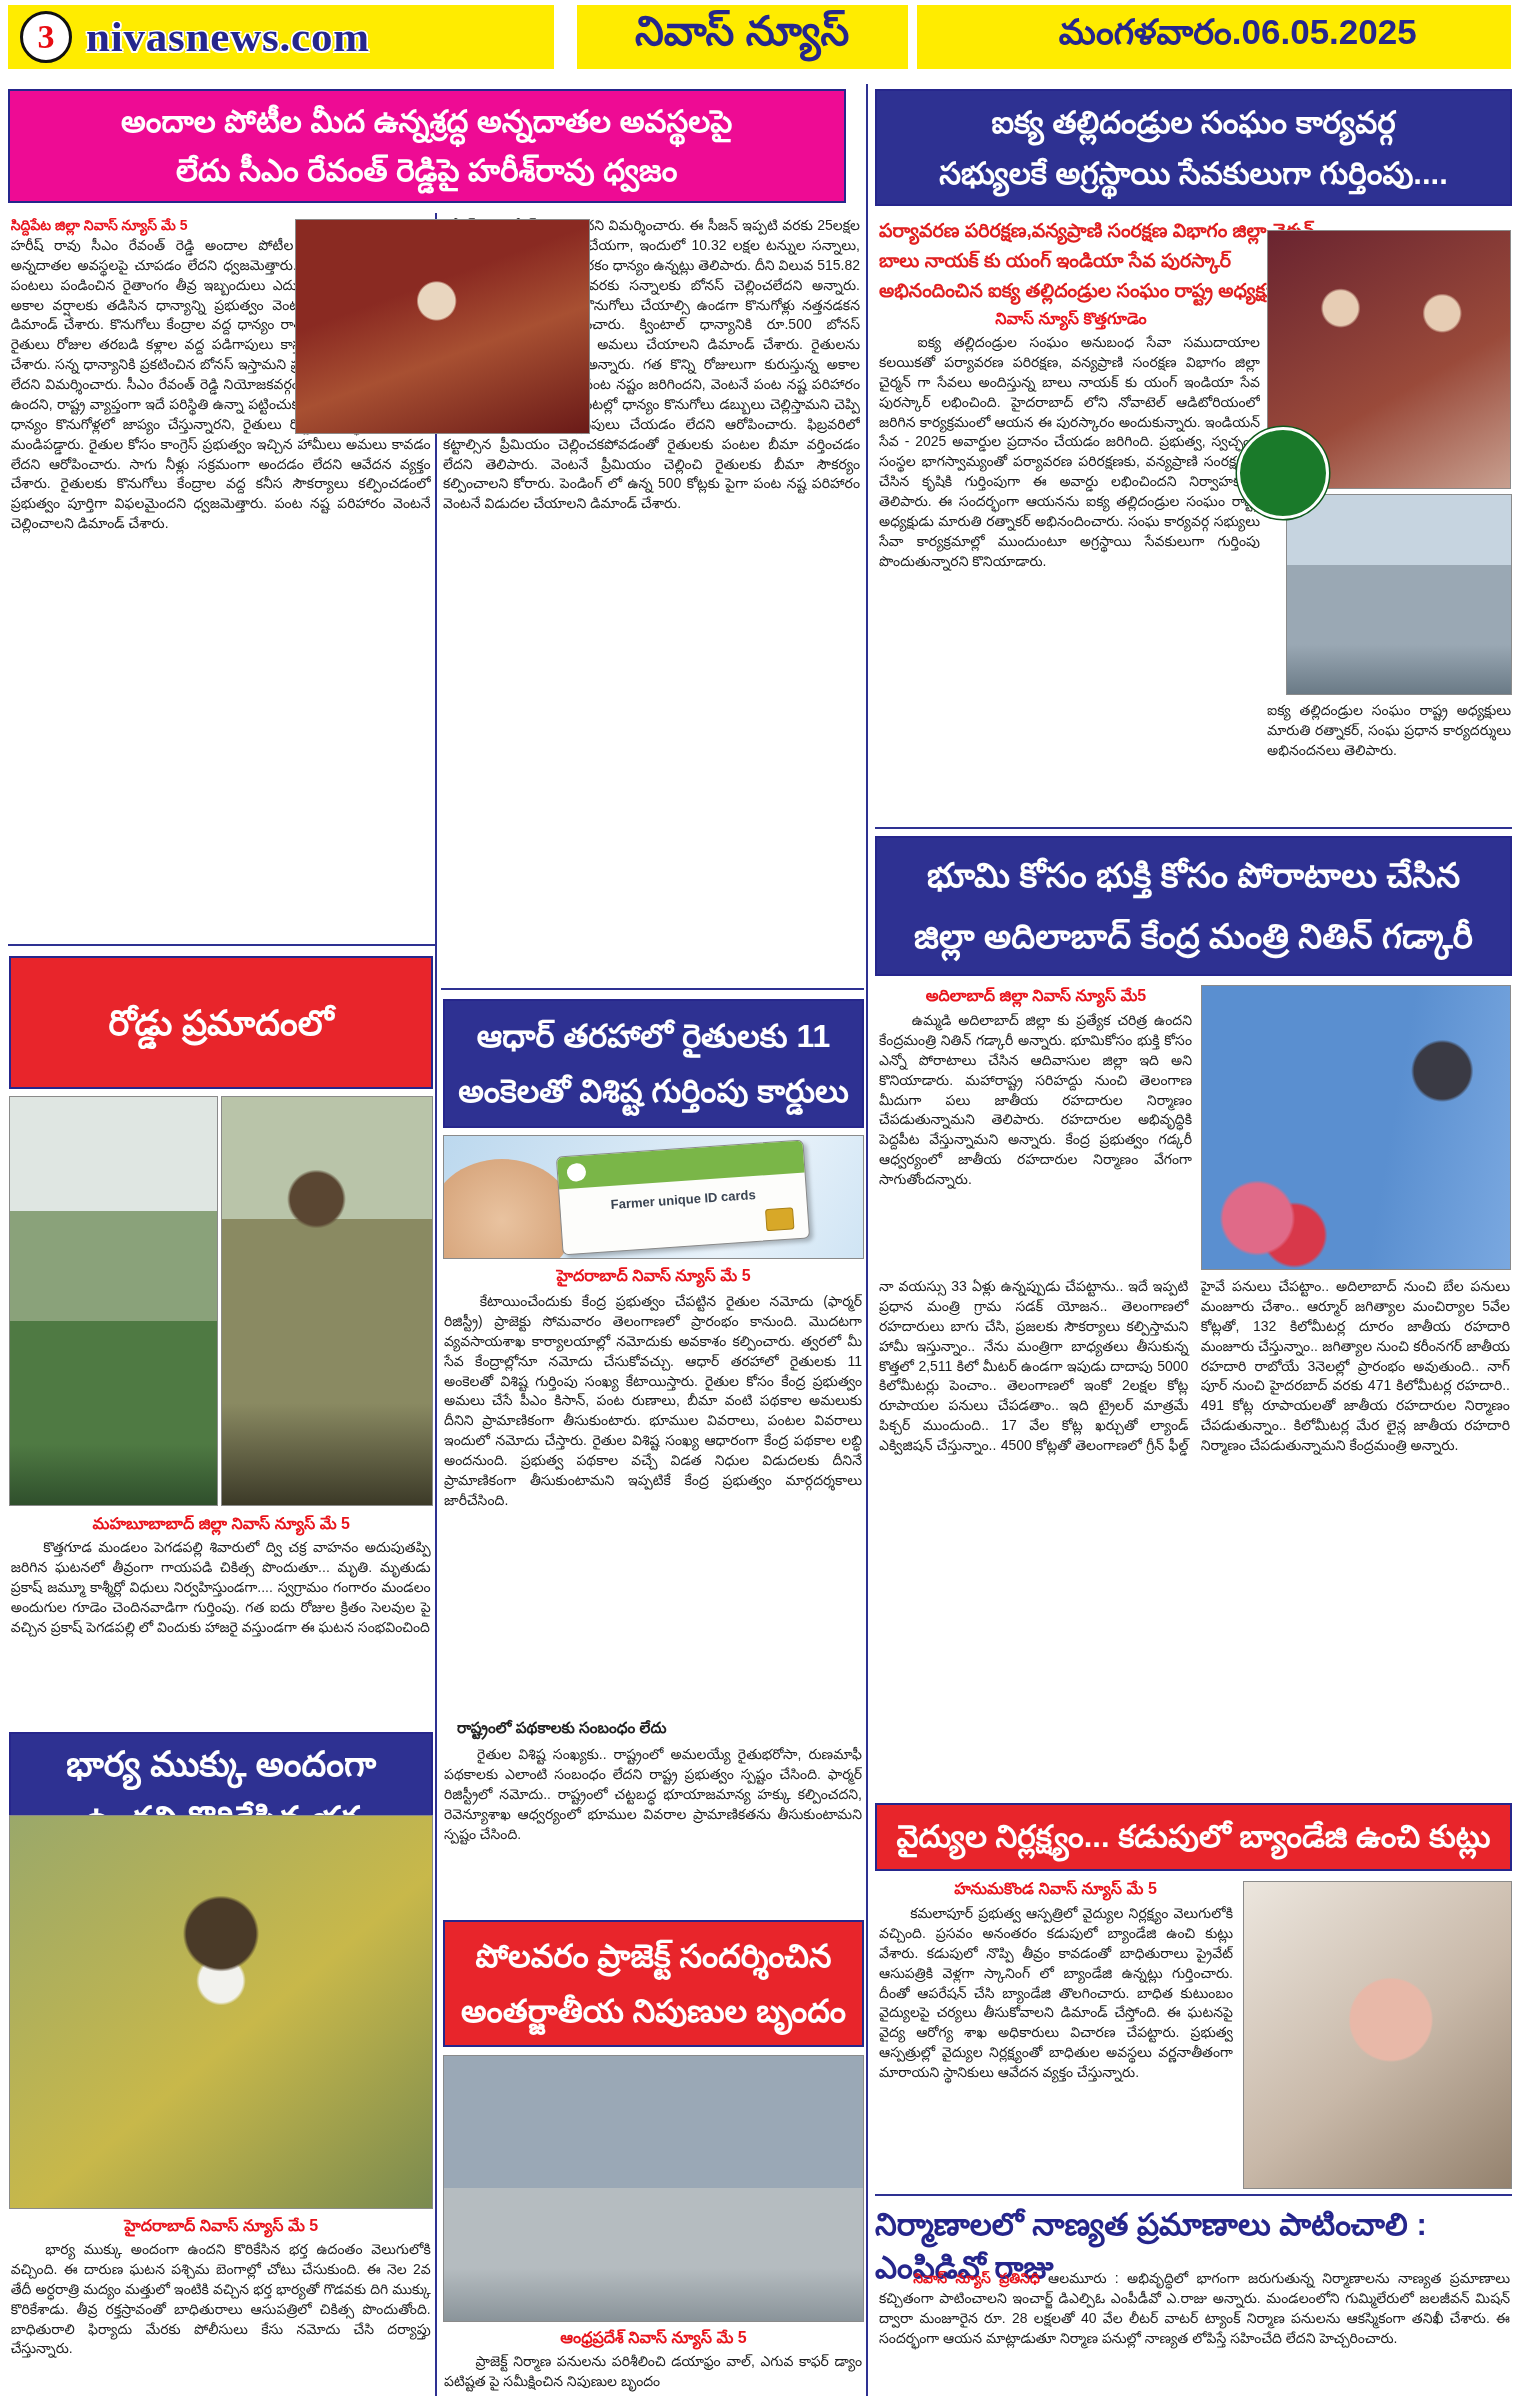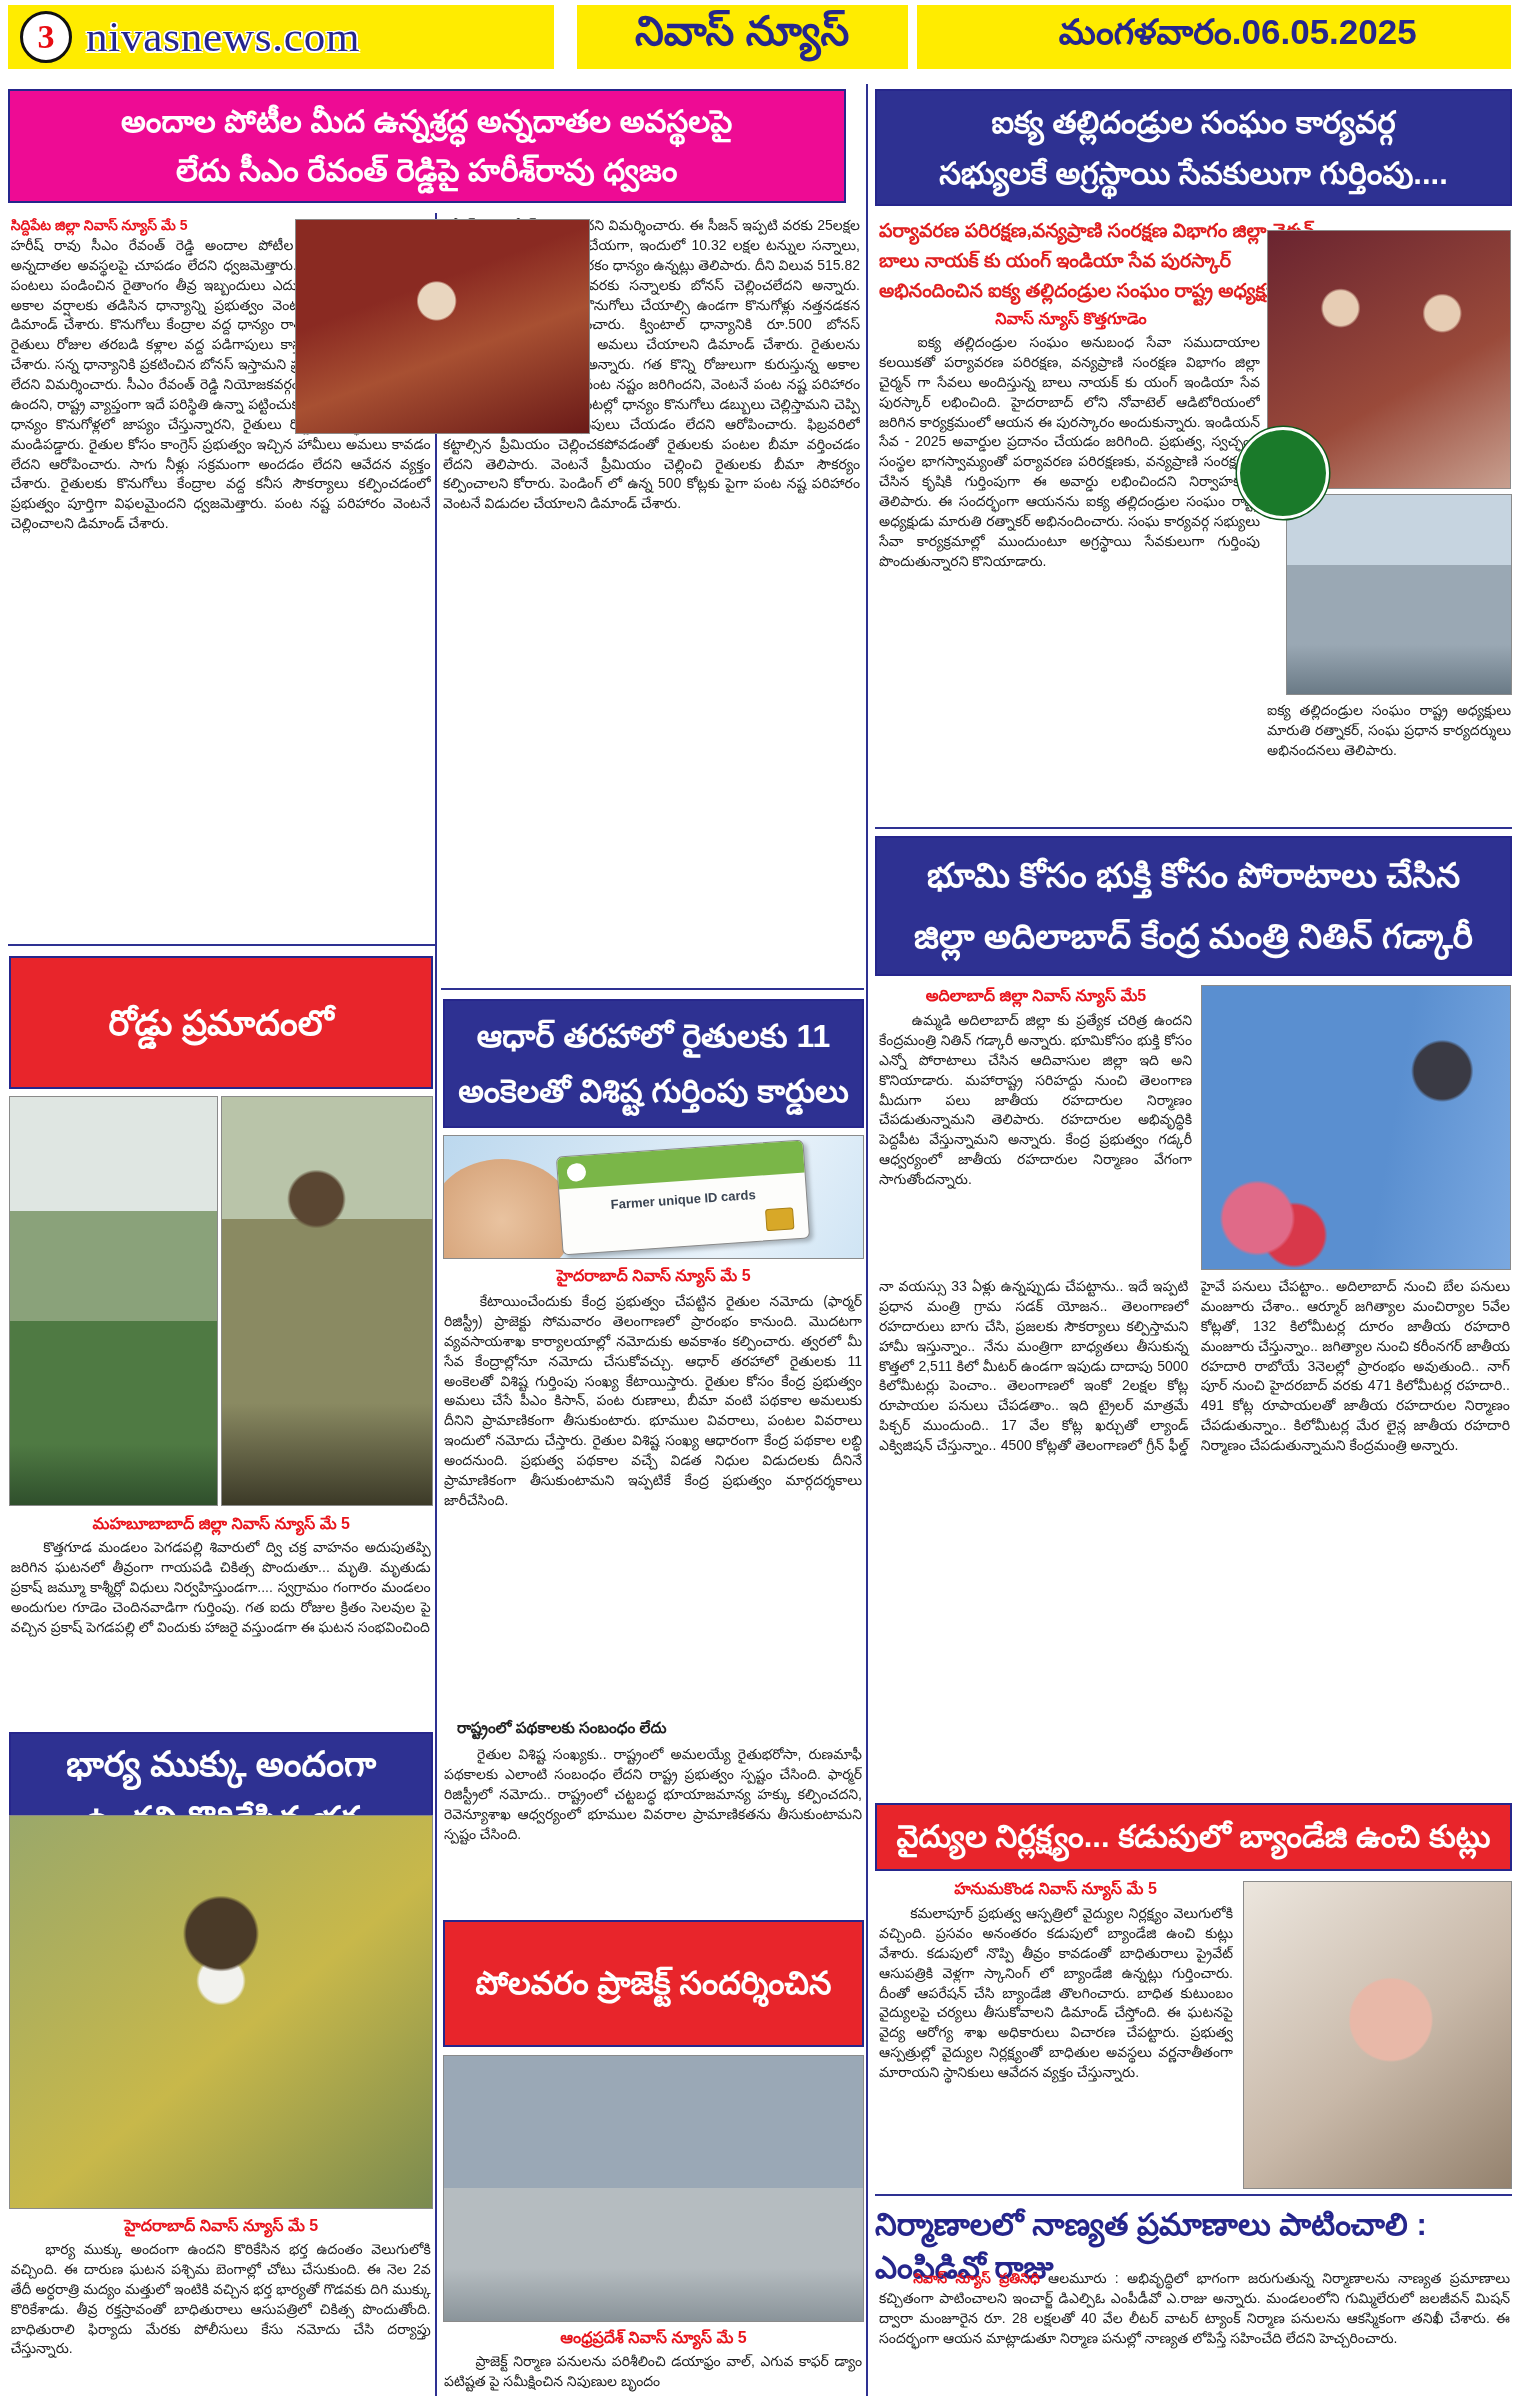--- a/index.html
+++ b/index.html
@@ -5,21 +5,21 @@
   html,body{margin:0;padding:0;background:#ffffff;}
   #page{position:relative;width:1518px;height:2401px;background:#ffffff;overflow:hidden;
         font-family:"Liberation Sans",sans-serif;}
   
   #header{position:absolute;left:7.7px;top:4.6px;width:1503px;height:64px;display:flex;}
   .hd-yellow{background:#ffec00;height:100%;display:flex;align-items:center;}
   .hd-gap{background:#ffffff;height:100%;}
   #page-circle{width:46px;height:46px;border-radius:50%;background:#ffffff;border:3.1px solid #111;
     display:flex;align-items:center;justify-content:center;margin-left:12.3px;
     font-size:34px;font-weight:bold;color:#e80c12;font-family:"Liberation Serif",serif;}
-  #site-logo{font-family:"Liberation Serif",serif;font-weight:normal;font-size:43px;color:#26268c;
+  #site-logo{font-family:"Liberation Serif",serif;font-weight:bold;font-size:43px;color:#26268c;
     margin-left:14px;letter-spacing:0.8px;
     text-shadow:1.5px 0 #fff,-1.5px 0 #fff,0 1.5px #fff,0 -1.5px #fff,1.5px 1.5px #fff,-1.5px -1.5px #fff,1.5px -1.5px #fff,-1.5px 1.5px #fff;}
   #masthead{width:100%;text-align:center;font-weight:bold;font-size:41px;color:#26268c;}
   #issue-date{width:100%;text-align:center;font-weight:bold;font-size:35px;color:#26268c;}
   
   .vrule,.hrule{position:absolute;background:#2e3192;}
   
   .hbox{position:absolute;display:flex;flex-direction:column;align-items:center;justify-content:center;
     color:#ffffff;font-weight:bold;text-align:center;border:2.3px solid #26268c;box-sizing:border-box;}
   .hbox .ln{width:100%;}
@@ -151,20 +151,21 @@
     <span>కేటాయించేందుకు కేంద్ర ప్రభుత్వం చేపట్టిన రైతుల నమోదు (ఫార్మర్ రిజిస్ట్రీ) ప్రాజెక్టు సోమవారం తెలంగాణలో ప్రారంభం కానుంది. మొదటగా వ్యవసాయశాఖ కార్యాలయాల్లో నమోదుకు అవకాశం కల్పించారు. త్వరలో మీ సేవ కేంద్రాల్లోనూ నమోదు చేసుకోవచ్చు. ఆధార్ తరహాలో రైతులకు 11 అంకెలతో విశిష్ట గుర్తింపు సంఖ్య కేటాయిస్తారు. రైతుల కోసం కేంద్ర ప్రభుత్వం అమలు చేసే పీఎం కిసాన్, పంట రుణాలు, బీమా వంటి పథకాల అమలుకు దీనిని ప్రామాణికంగా తీసుకుంటారు. భూముల వివరాలు, పంటల వివరాలు ఇందులో నమోదు చేస్తారు. రైతుల విశిష్ట సంఖ్య ఆధారంగా కేంద్ర పథకాల లబ్ధి అందనుంది. ప్రభుత్వ పథకాల వచ్చే విడత నిధుల విడుదలకు దీనినే ప్రామాణికంగా తీసుకుంటామని ఇప్పటికే కేంద్ర ప్రభుత్వం మార్గదర్శకాలు జారీచేసింది.</span>
   </div>
   <div class="subhead-bold" style="left:457px;top:1719px;width:406px;">రాష్ట్రంలో పథకాలకు సంబంధం లేదు</div>
   <div class="body-text" style="left:444px;top:1745px;width:418px;height:169px;">
     <span class="indent"></span>
     <span>రైతుల విశిష్ట సంఖ్యకు.. రాష్ట్రంలో అమలయ్యే రైతుభరోసా, రుణమాఫీ పథకాలకు ఎలాంటి సంబంధం లేదని రాష్ట్ర ప్రభుత్వం స్పష్టం చేసింది. ఫార్మర్ రిజిస్ట్రీలో నమోదు.. రాష్ట్రంలో చట్టబద్ధ భూయాజమాన్య హక్కు కల్పించదని, రెవెన్యూశాఖ ఆధ్వర్యంలో భూముల వివరాల ప్రామాణికతను తీసుకుంటామని స్పష్టం చేసింది.</span>
   </div>
 
   <div class="hbox bg-red" style="left:443px;top:1920px;width:421px;height:127px;font-size:32px;line-height:55px;">
     <div class="ln">పోలవరం ప్రాజెక్ట్ సందర్శించిన</div>
+    <div class="ln">అంతర్జాతీయ నిపుణుల బృందం</div>
   </div>
   <div class="photo ph-polav" style="left:443px;top:2055px;width:421px;height:267px;"></div>
   <div class="byline" style="left:443px;top:2329px;width:421px;">ఆంధ్రప్రదేశ్ నివాస్ న్యూస్ మే 5</div>
   <div class="body-text" style="left:444px;top:2352px;width:418px;height:44px;">
     <span class="indent"></span>
     <span>ప్రాజెక్ట్ నిర్మాణ పనులను పరిశీలించి డయాఫ్రం వాల్, ఎగువ కాఫర్ డ్యాం పటిష్టత పై సమీక్షించిన నిపుణుల బృందం</span>
   </div>
 
   <div class="hbox bg-navy" style="left:875px;top:89px;width:637px;height:117px;font-size:31px;line-height:51px;">
     <div class="ln">ఐక్య తల్లిదండ్రుల సంఘం కార్యవర్గ</div>

